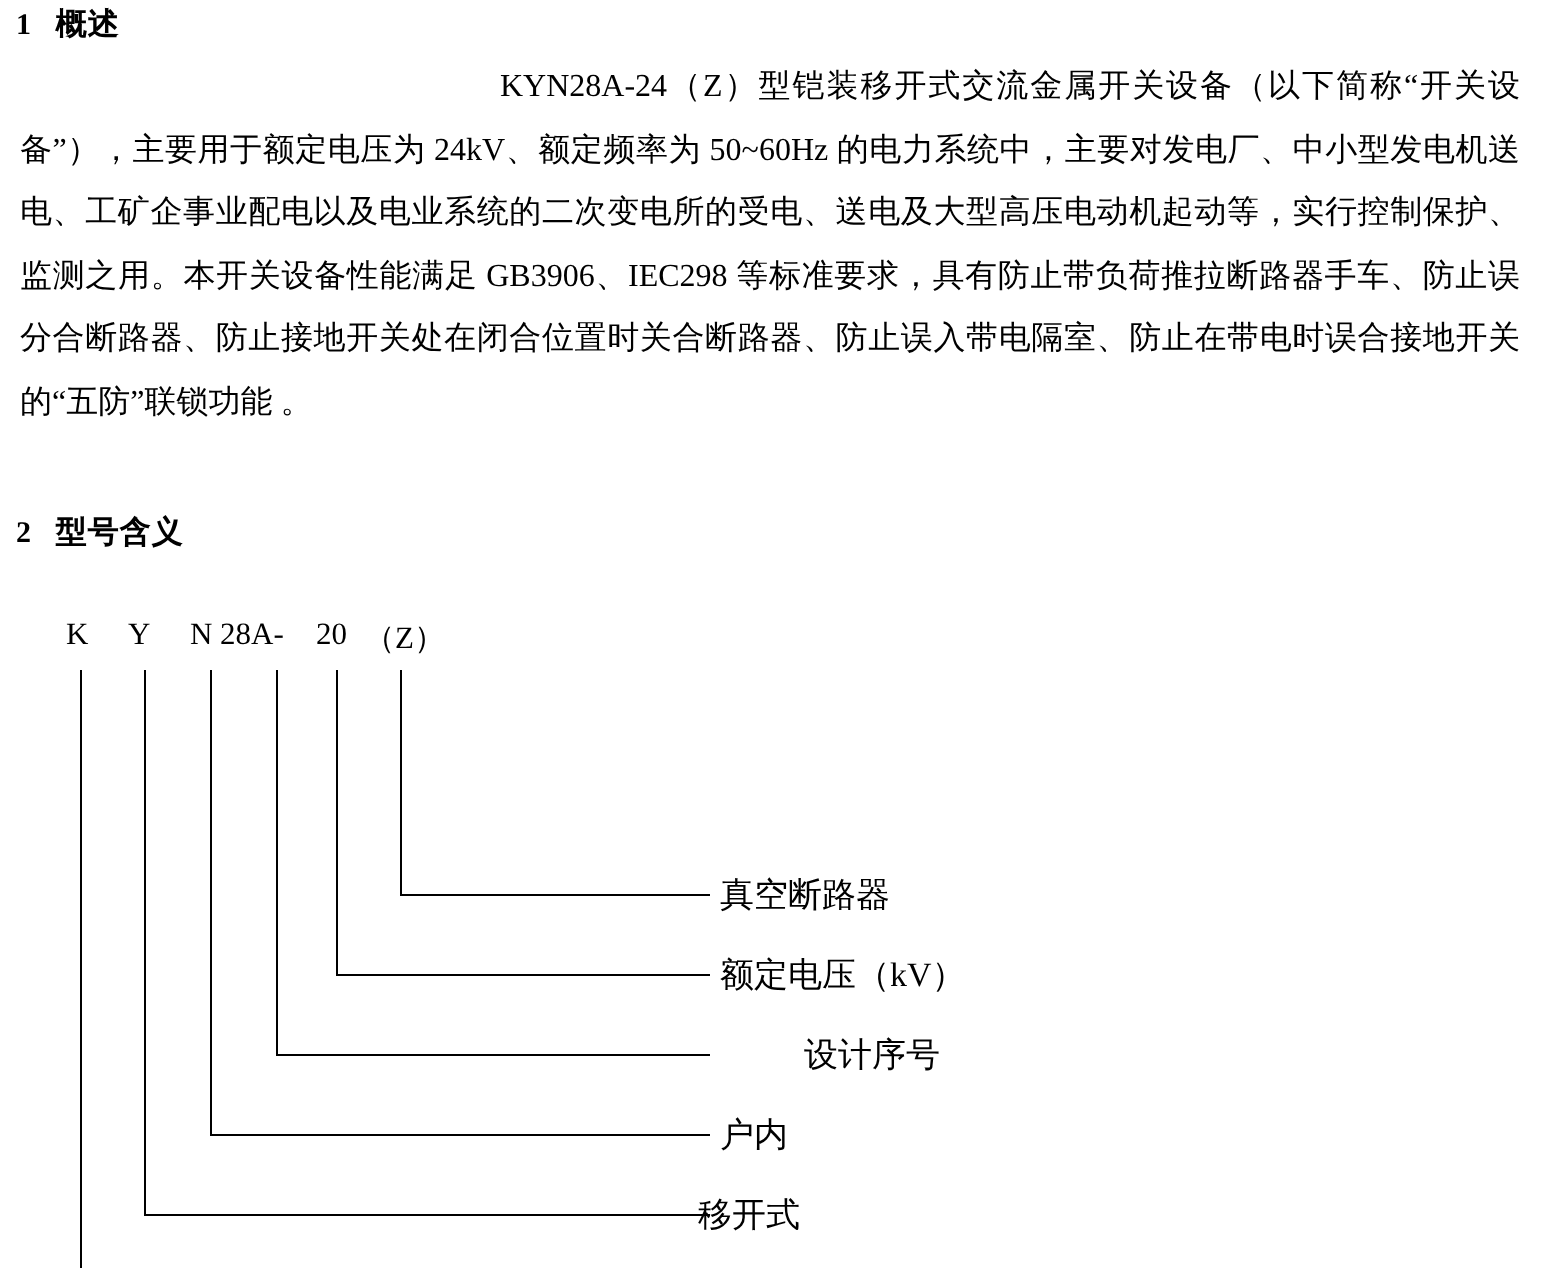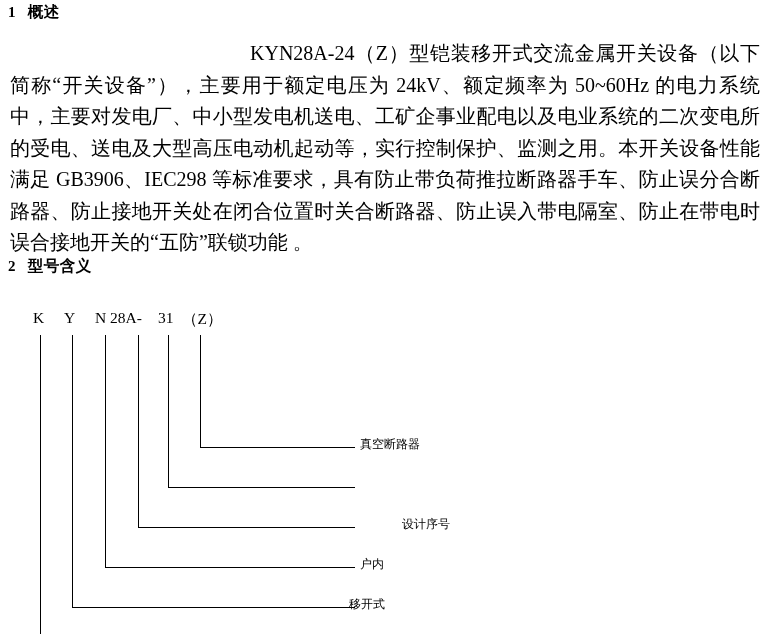--- a/index.html
+++ b/index.html
@@ -33,23 +33,23 @@
     font-family: "Liberation Serif", "DejaVu Serif", serif;
     font-weight: bold;
     font-size: 15px;
   }
   #heading-1 { left: 8px; top: 2px; }
   #heading-2 { left: 8px; top: 256px; text-align: center; }
 
   .body-text {
     position: absolute;
     left: 10px;
-    top: 38px;
+    top: 28px;
     width: 750px;
-    font-size: 20px;
+    font-size: 16px;
     line-height: 31.5px;
     text-align: justify;
     text-justify: inter-ideograph;
     text-indent: 0;
   }
   .body-text .lead {
     display: inline-block;
     width: 240px;
   }
 
@@ -73,21 +73,21 @@
     border-left: 1.4px solid #000;
   }
   .hline {
     position: absolute;
     height: 0;
     border-top: 1.4px solid #000;
   }
   .diag-label {
     position: absolute;
     font-family: Liberation Serif, serif;
-    font-size: 12px;
+    font-size: 17px;
     white-space: nowrap;
   }
 </style>
 </head>
 <body>
 
 <div class="page">
 
   <div class="section-heading" id="heading-1">
     <span class="heading-num">1</span>
@@ -102,29 +102,30 @@
     <span class="heading-num">2</span>
     <span style="margin-left:7px;">型号含义</span>
   </div>
 
   <div class="diagram">
 
     <span class="code-char" style="left:33px;  top:14px;">K</span>
     <span class="code-char" style="left:64px;  top:14px;">Y</span>
     <span class="code-char" style="left:95px;  top:14px;">N</span>
     <span class="code-char" style="left:110px; top:14px;text-align:center;">28A-</span>
-    <span class="code-char" style="left:158px; top:14px;">31</span>
+    <span class="code-char" style="left:158px; top:14px;">20</span>
     <span class="code-char" style="left:182px; top:14px;">（Z）</span>
 
     <div class="vline" style="left:200px; top:40px;  height:113px;"></div>
     <div class="hline" style="left:200px; top:152px; width:155px;"></div>
     <div class="diag-label" style="left:360px; top:141px;">真空断路器</div>
 
     <div class="vline" style="left:168px; top:40px;  height:153px;"></div>
     <div class="hline" style="left:168px; top:192px; width:187px;"></div>
+    <div class="diag-label" style="left:360px; top:181px;">额定电压（kV）</div>
 
     <div class="vline" style="left:138px; top:40px;  height:193px;"></div>
     <div class="hline" style="left:138px; top:232px; width:217px;"></div>
     <div class="diag-label" style="left:360px; top:221px;margin-left:42px;">设计序号</div>
 
     <div class="vline" style="left:105px; top:40px;  height:233px;"></div>
     <div class="hline" style="left:105px; top:272px; width:250px;"></div>
     <div class="diag-label" style="left:360px; top:261px;text-align:center;">户内</div>
 
     <div class="vline" style="left:72px;  top:40px;  height:273px;"></div>

